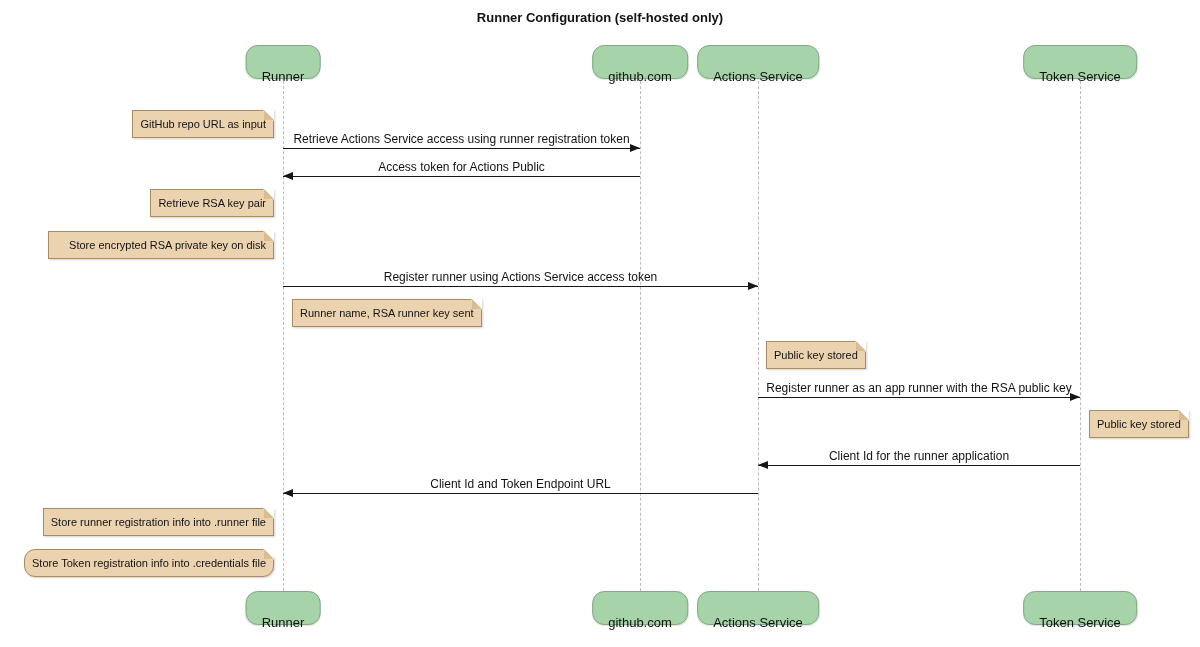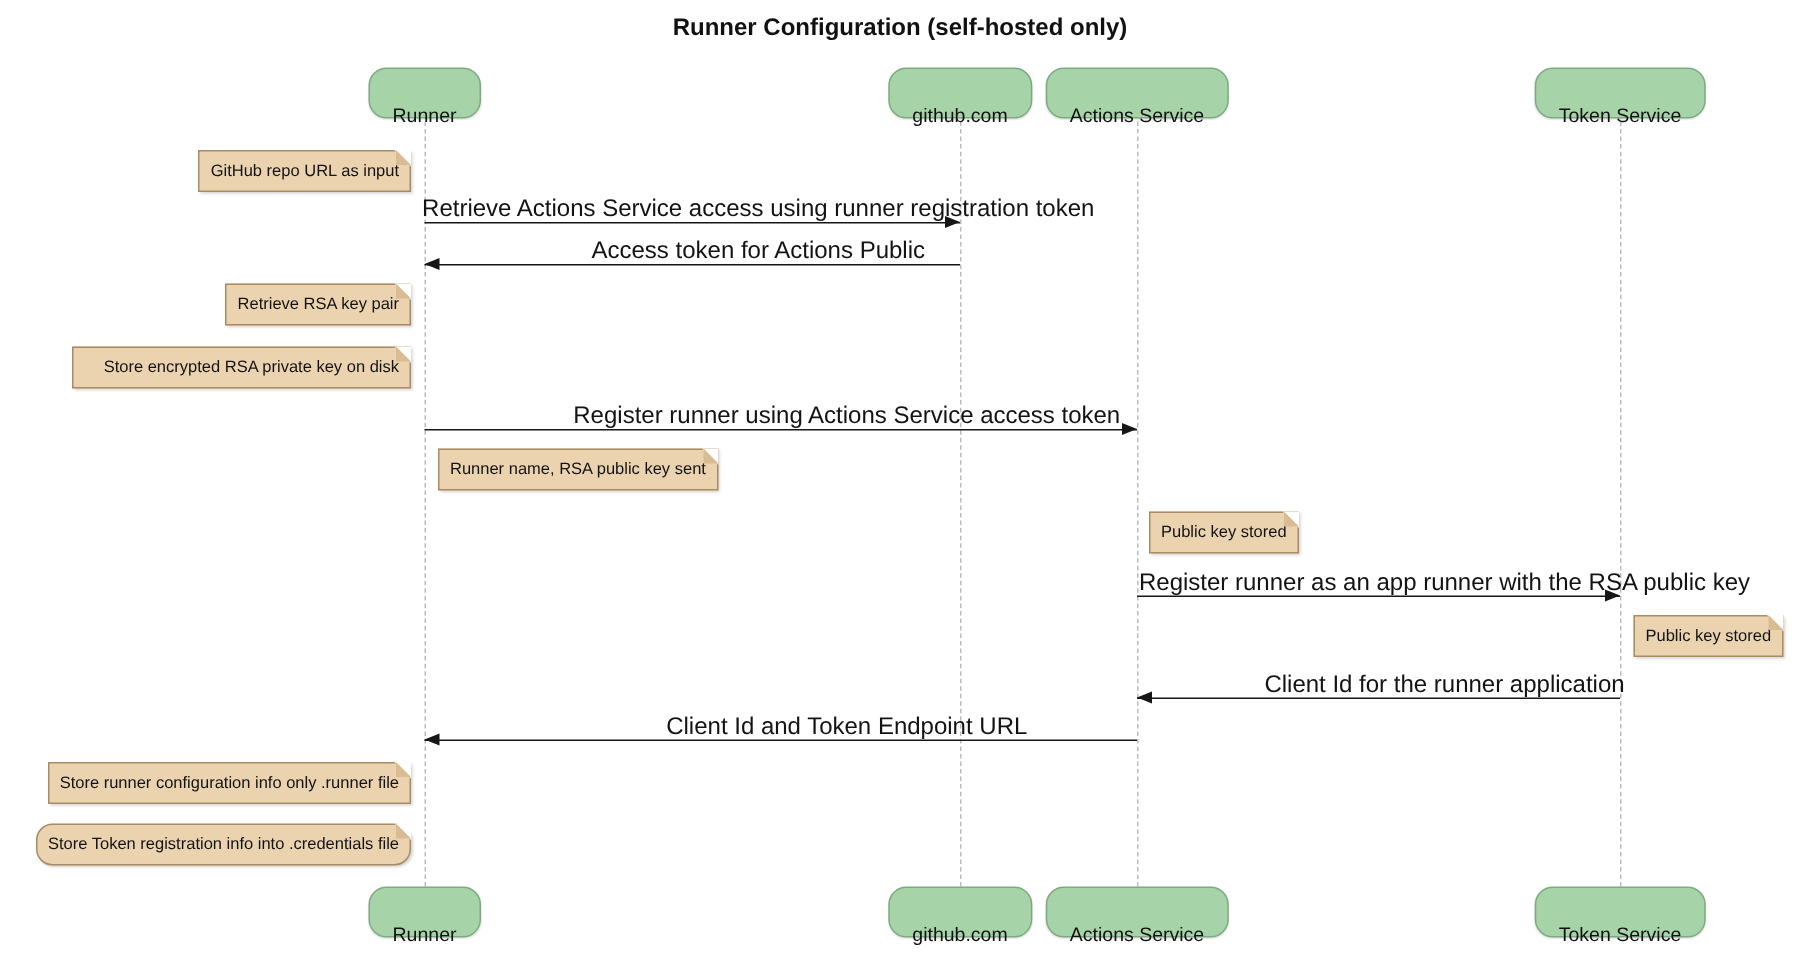--- a/index.html
+++ b/index.html
@@ -16,21 +16,21 @@
     --nfill: #ebd3b0;
     --nborder: #a98c64;
     --nfold: #d9bc92;
     --lineink: #161616;
   }
   .title {
     position: absolute;
     top: 10px; left: 0;
     width: 100%;
     text-align: center;
-    font-size: 16px;
+    font-size: 13px;
     font-weight: bold;
     color: #111;
   }
   .participant {
     position: absolute;
     transform: translateX(-50%);
     height: 31px;
     line-height: 29px;
     padding: 16px 15px;
     background: var(--pfill);
@@ -58,25 +58,24 @@
     border-bottom: 4px solid transparent;
   }
   .arrowhead.left {
     border-right: 10px solid var(--lineink);
     border-top: 4px solid transparent;
     border-bottom: 4px solid transparent;
   }
   .msg-label {
     position: absolute;
     transform: translateX(-50%);
-    font-size: 16px;
+    font-size: 12px;
     line-height: 13px;
     color: #131313;
     white-space: nowrap;
-    margin-left: 44px;
   }
   .note {
     position: absolute;
     background: var(--nfill);
     border: 1px solid var(--nborder);
     padding: 7px 7px 6px 7px;
     font-size: 11px;
     line-height: 13px;
     color: #131313;
     white-space: nowrap;
@@ -129,22 +128,22 @@
       <div class="msg-label" style="left: 520.5px; top: 271px; text-align: right;">Register runner using Actions Service access token</div>
       <div class="msg-line" style="left: 758px; top: 397px; width: 322px;"></div>
       <div class="arrowhead right" style="top: 393px; left: 1070px;"></div>
       <div class="msg-label" style="left: 919px; top: 382px;">Register runner as an app runner with the RSA public key</div>
       <div class="msg-line" style="left: 758px; top: 465px; width: 322px;"></div>
       <div class="arrowhead left" style="top: 461px; left: 758px;"></div>
       <div class="msg-label" style="left: 919px; top: 450px;">Client Id for the runner application</div>
       <div class="msg-line" style="left: 283px; top: 493px; width: 475px;"></div>
       <div class="arrowhead left" style="top: 489px; left: 283px;"></div>
       <div class="msg-label" style="left: 520.5px; top: 478px;">Client Id and Token Endpoint URL</div>
-      <div class="note" style="top: 100px; right: 926px;">GitHub repo URL as input</div>
+      <div class="note" style="top: 110px; right: 926px;">GitHub repo URL as input</div>
       <div class="note" style="top: 189px; right: 926px;">Retrieve RSA key pair</div>
       <div class="note" style="top: 231px; right: 926px; padding-left: 20px;">Store encrypted RSA private key on disk</div>
-      <div class="note" style="top: 299px; left: 292px;">Runner name, RSA public key sent</div>
+      <div class="note" style="top: 299px; left: 292px;">Runner name, RSA runner key sent</div>
       <div class="note" style="top: 341px; left: 766px;">Public key stored</div>
       <div class="note" style="top: 410px; left: 1089px;">Public key stored</div>
-      <div class="note" style="top: 508px; right: 926px;">Store runner configuration info only .runner file</div>
+      <div class="note" style="top: 508px; right: 926px;">Store runner registration info into .runner file</div>
       <div class="note" style="top: 549px; right: 926px; border-radius: 11px;">Store Token registration info into .credentials file</div>
     </div>
 </div>
 
 </body></html>

